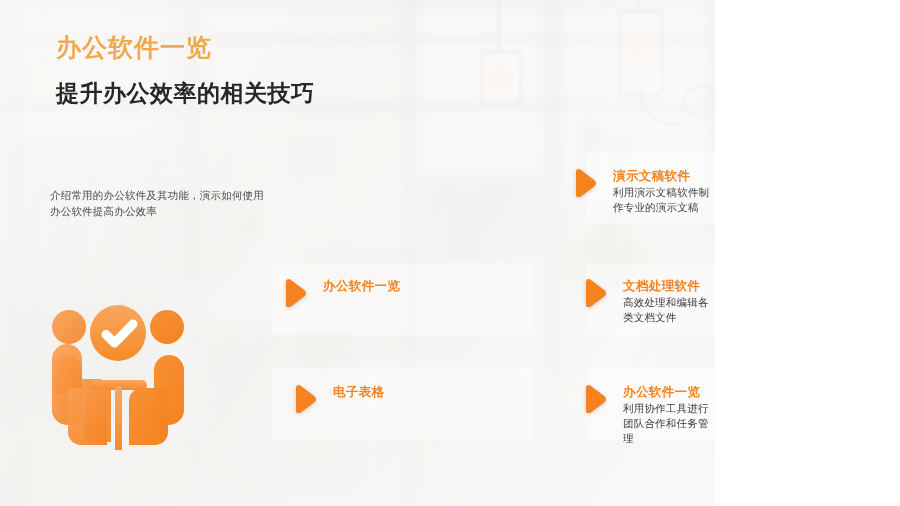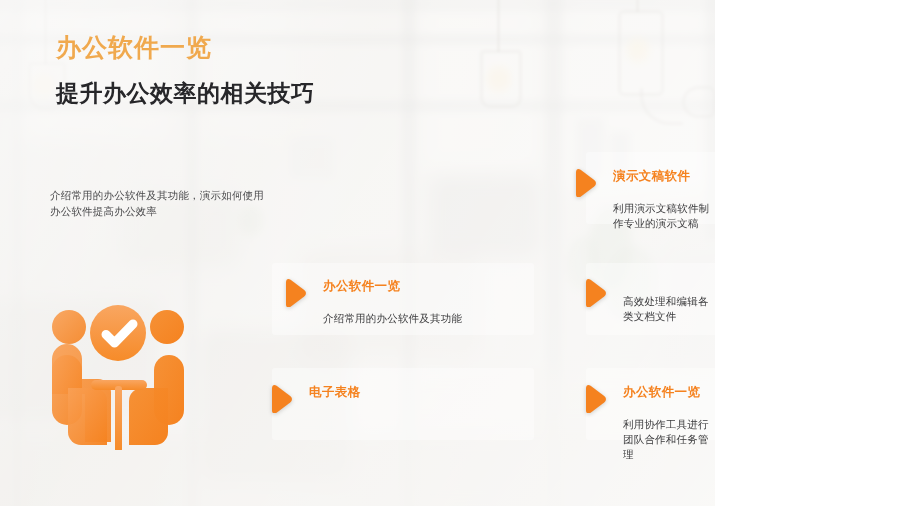--- a/index.html
+++ b/index.html
@@ -53,27 +53,27 @@
   .card.c-tr{left:586px;top:152px;width:262px;height:72px;}
   .card.c-ml{left:272px;top:263px;width:262px;height:72px;}
   .card.c-mr{left:586px;top:263px;width:262px;height:72px;}
   .card.c-bl{left:272px;top:368px;width:262px;height:72px;}
   .card.c-br{left:586px;top:368px;width:262px;height:72px;}
 
   .item{position:absolute;display:flex;align-items:flex-start;gap:14px;}
   .item.i-tr{left:572px;top:168px;}
   .item.i-ml{left:282px;top:278px;}
   .item.i-mr{left:582px;top:278px;}
-  .item.i-bl{left:268px;top:384px;}
+  .item.i-bl{left:292px;top:384px;}
   .item.i-br{left:582px;top:384px;}
 
   .arrow{width:27px;height:29px;flex:0 0 auto;filter:drop-shadow(0 1px 2px rgba(0,0,0,.18));}
   .txt{display:flex;flex-direction:column;}
   .item-title{font-size:12.5px;font-weight:bold;color:#f5821f;letter-spacing:.4px;line-height:1.35;}
-  .item-desc{font-size:10.5px;color:#3b3b3d;letter-spacing:.2px;line-height:1.45;margin-top:16px;}
+  .item-desc{font-size:10.5px;color:#3b3b3d;letter-spacing:.2px;line-height:1.45;margin-top:0;}
 </style>
 </head>
 <body>
 
 <div class="slide">
 
   <div class="bg">
     <div class="bg-base"></div>
 
     <div class="pane" style="left:420px;top:-10px;width:120px;height:180px;"></div>
@@ -188,29 +188,29 @@
       <div class="item-desc">利用演示文稿软件制作专业的演示文稿</div>
     </div>
   </div>
 
   <div class="item i-ml">
     <svg class="arrow" viewBox="0 0 27 29">
       <path d="M4 4.2c0-3 2.2-4.2 4.6-2.4l13.6 10.3c2.3 1.8 2.3 4.6 0 6.4L8.6 28.8C6.2 30.6 4 29.4 4 26.4Z" fill="#f5821f"></path>
     </svg>
     <div class="txt">
       <div class="item-title">办公软件一览</div>
-      <div class="item-desc">介绍常用的办公软件及其功能</div>
     </div>
   </div>
 
   <div class="item i-mr">
     <svg class="arrow" viewBox="0 0 27 29">
       <path d="M4 4.2c0-3 2.2-4.2 4.6-2.4l13.6 10.3c2.3 1.8 2.3 4.6 0 6.4L8.6 28.8C6.2 30.6 4 29.4 4 26.4Z" fill="#f5821f"></path>
     </svg>
     <div class="txt">
+      <div class="item-title">文档处理软件</div>
       <div class="item-desc">高效处理和编辑各类文档文件</div>
     </div>
   </div>
 
   <div class="item i-bl">
     <svg class="arrow" viewBox="0 0 27 29">
       <path d="M4 4.2c0-3 2.2-4.2 4.6-2.4l13.6 10.3c2.3 1.8 2.3 4.6 0 6.4L8.6 28.8C6.2 30.6 4 29.4 4 26.4Z" fill="#f5821f"></path>
     </svg>
     <div class="txt">
       <div class="item-title">电子表格</div>

